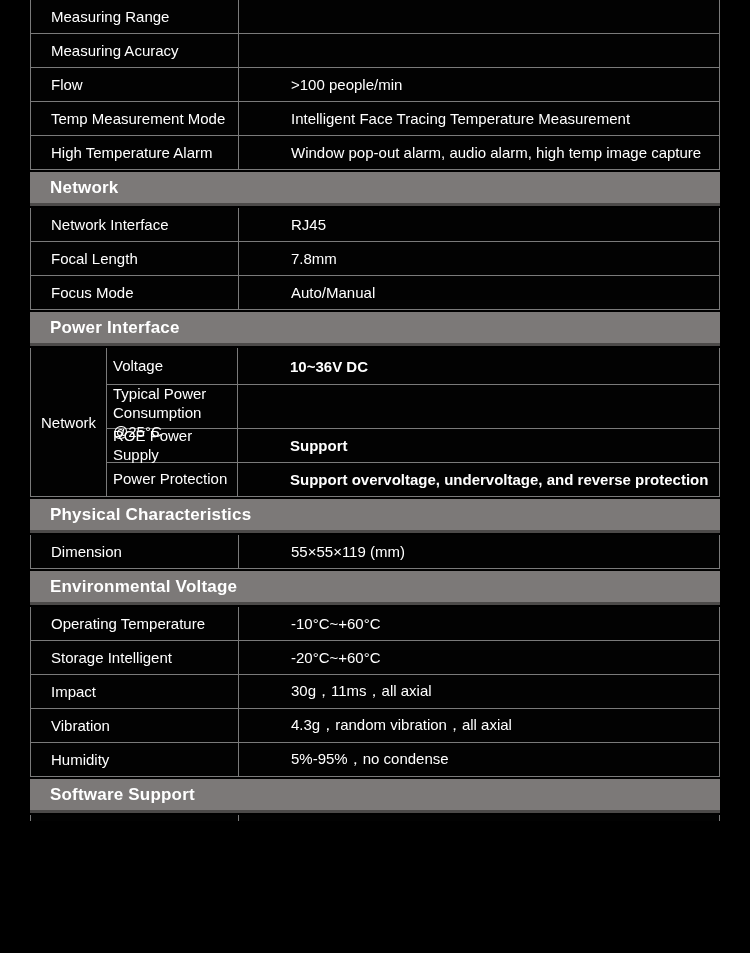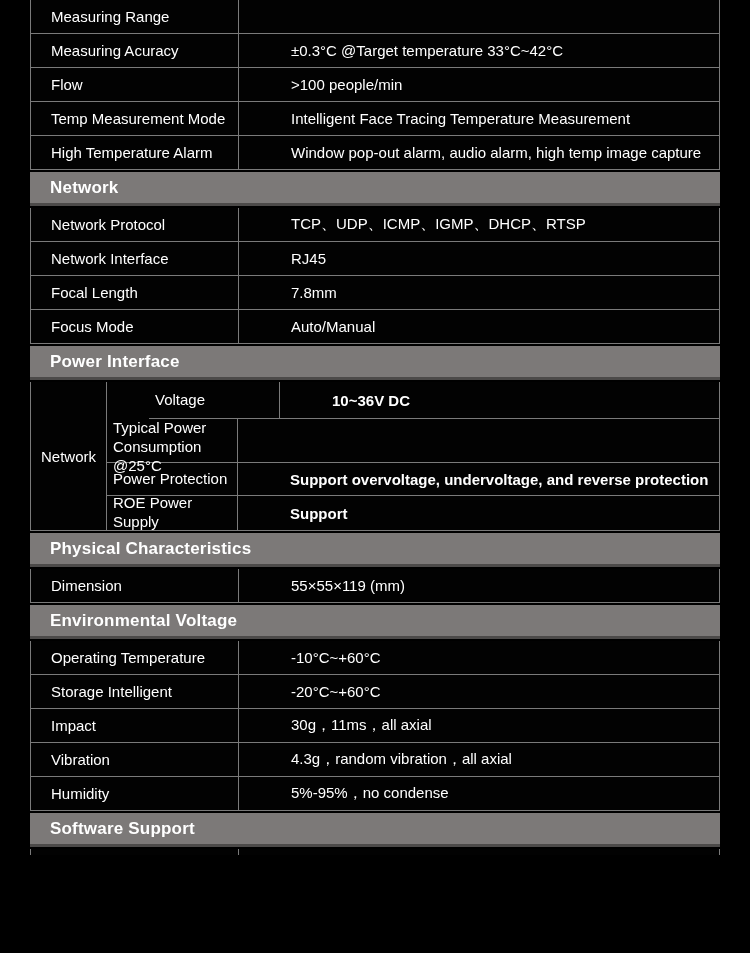--- a/index.html
+++ b/index.html
@@ -73,21 +73,21 @@
     border-right: 1px solid var(--border);
     display: flex; align-items: center; justify-content: center;
     font-size: 15px;
   }
   .group-right { flex: 1; display: flex; flex-direction: column; }
   .group-row {
     display: flex;
     border-bottom: 1px solid var(--border);
   }
   .group-row:last-child { border-bottom: none; }
-  .gr1 { height: 37px; margin-left: 42px; }
+  .gr1 { height: 37px; }
   .gr2 { height: 44px; flex-direction: column; }
   .gr3 { height: 33px; }
   .gr4 { height: 34px; }
   .group-label {
     width: 131px;
     border-right: 1px solid var(--border);
     display: flex; align-items: center;
     padding-left: 6px;
     font-size: 15px;
     line-height: 1.25;
@@ -114,23 +114,20 @@
 
   <div class="row">
     <div class="label-cell">
         <span>Measuring Range</span>
       </div>
   </div>
   <div class="row">
     <div class="label-cell">
         <span>Measuring Acuracy</span>
       </div>
-    <div class="value-cell">
-        <span>±0.3°C @Target temperature 33°C~42°C</span>
-      </div>
   </div>
   <div class="row">
     <div class="label-cell">
         <span>Flow</span>
       </div>
     <div class="value-cell">
         <span>&gt;100 people/min</span>
       </div>
   </div>
   <div class="row">
@@ -145,28 +142,20 @@
     <div class="label-cell">
         <span>High Temperature Alarm</span>
       </div>
     <div class="value-cell">
         <span>Window pop-out alarm, audio alarm, high temp image capture</span>
       </div>
   </div>
 
   <div class="section-header">
     <span class="title">Network</span>
-  </div>
-  <div class="row">
-    <div class="label-cell">
-        <span>Network Protocol</span>
-      </div>
-    <div class="value-cell">
-        <span>TCP、UDP、ICMP、IGMP、DHCP、RTSP</span>
-      </div>
   </div>
   <div class="row">
     <div class="label-cell">
         <span>Network Interface</span>
       </div>
     <div class="value-cell">
         <span>RJ45</span>
       </div>
   </div>
 
@@ -204,34 +193,34 @@
           </div>
       </div>
       <div class="group-row gr2">
         <div class="group-label">
             <span>Typical Power Consumption @25°C</span>
           </div>
         <div class="group-value">
             <span>≤3W</span>
           </div>
       </div>
+      <div class="group-row gr4">
+        <div class="group-label">
+            <span>ROE Power Supply</span>
+          </div>
+        <div class="group-value">
+            <span>Support</span>
+          </div>
+      </div>
       <div class="group-row gr3">
         <div class="group-label">
             <span>Power Protection</span>
           </div>
         <div class="group-value">
             <span>Support overvoltage, undervoltage, and reverse protection</span>
-          </div>
-      </div>
-      <div class="group-row gr4">
-        <div class="group-label">
-            <span>ROE Power Supply</span>
-          </div>
-        <div class="group-value">
-            <span>Support</span>
           </div>
       </div>
     </div>
   </div>
 
   <div class="section-header">
     <span class="title">Physical Characteristics</span>
   </div>
   <div class="row">
     <div class="label-cell">

